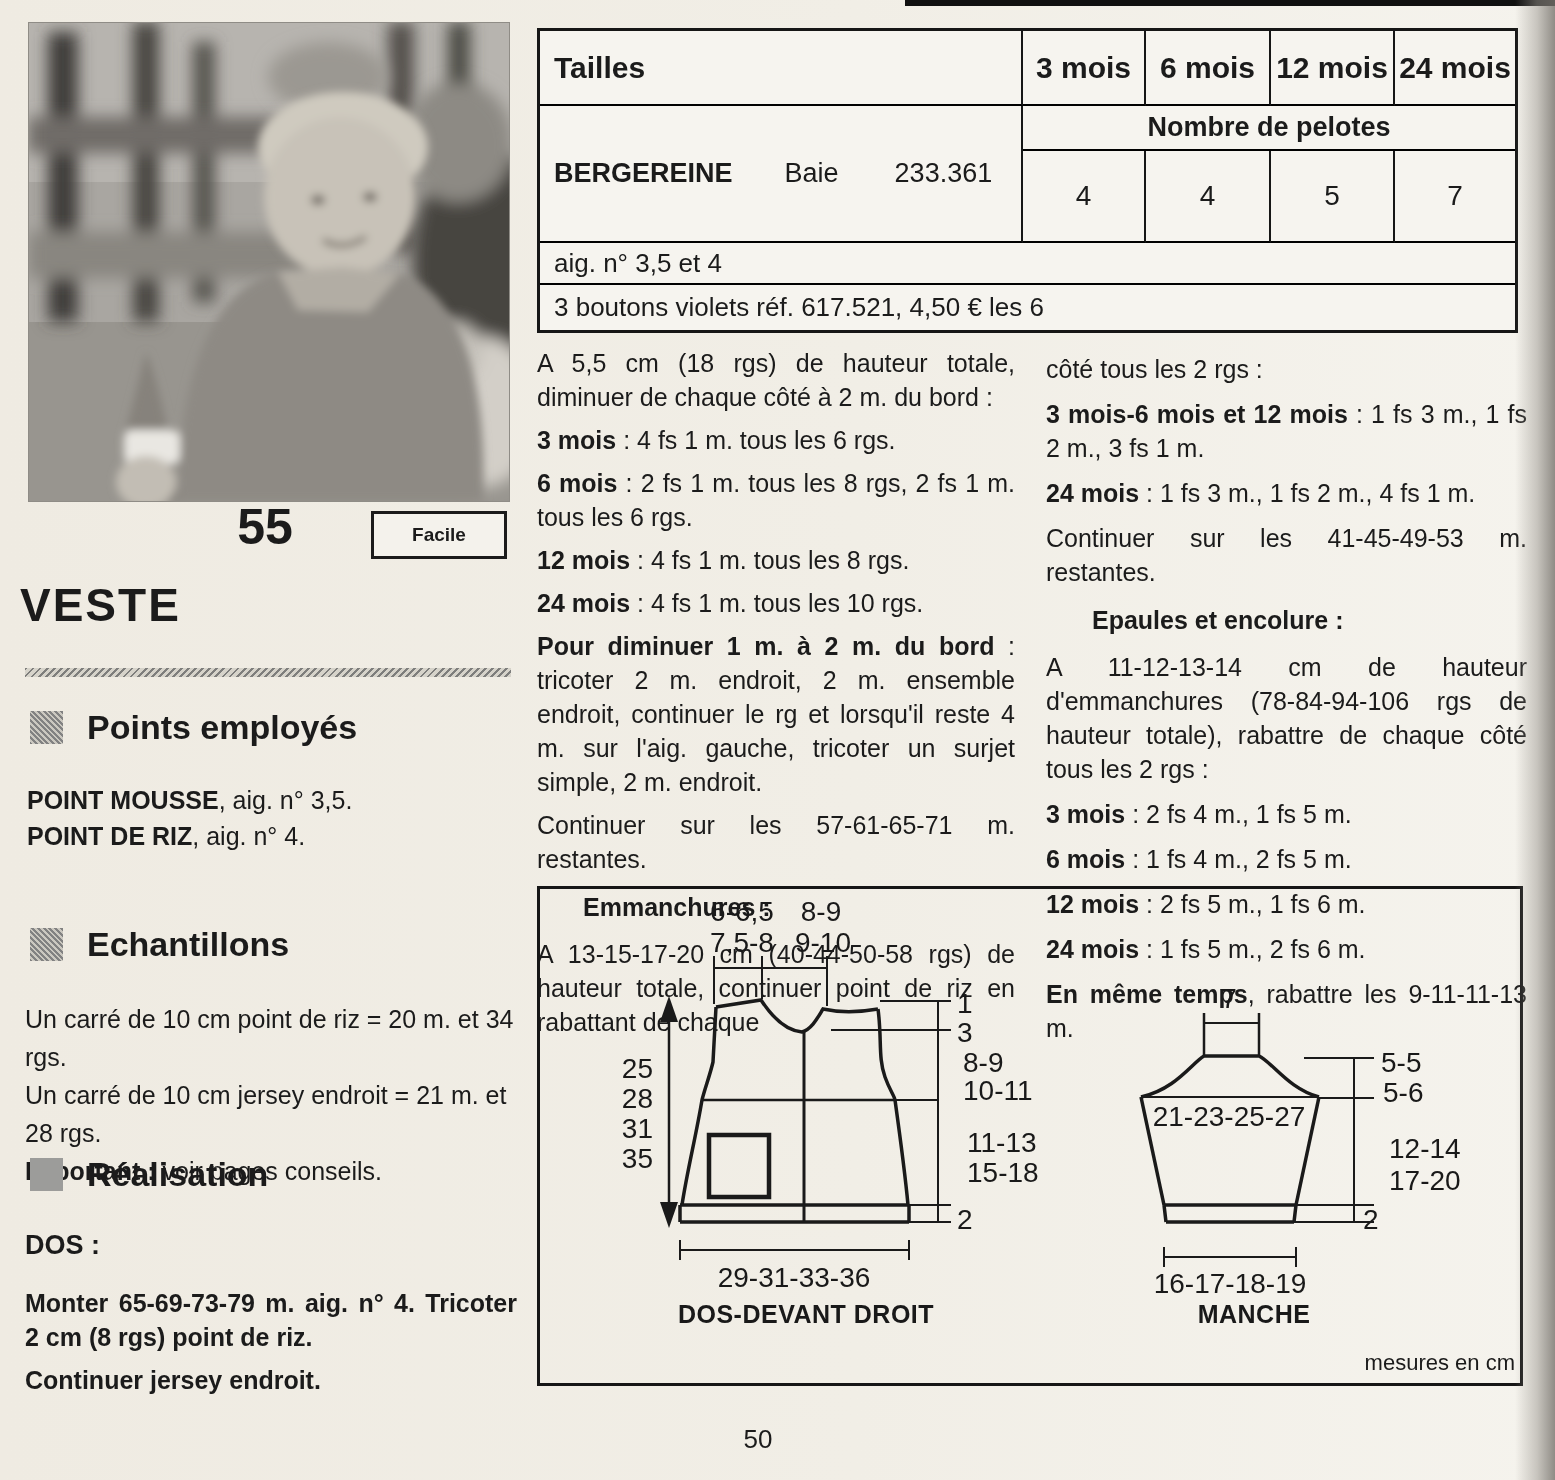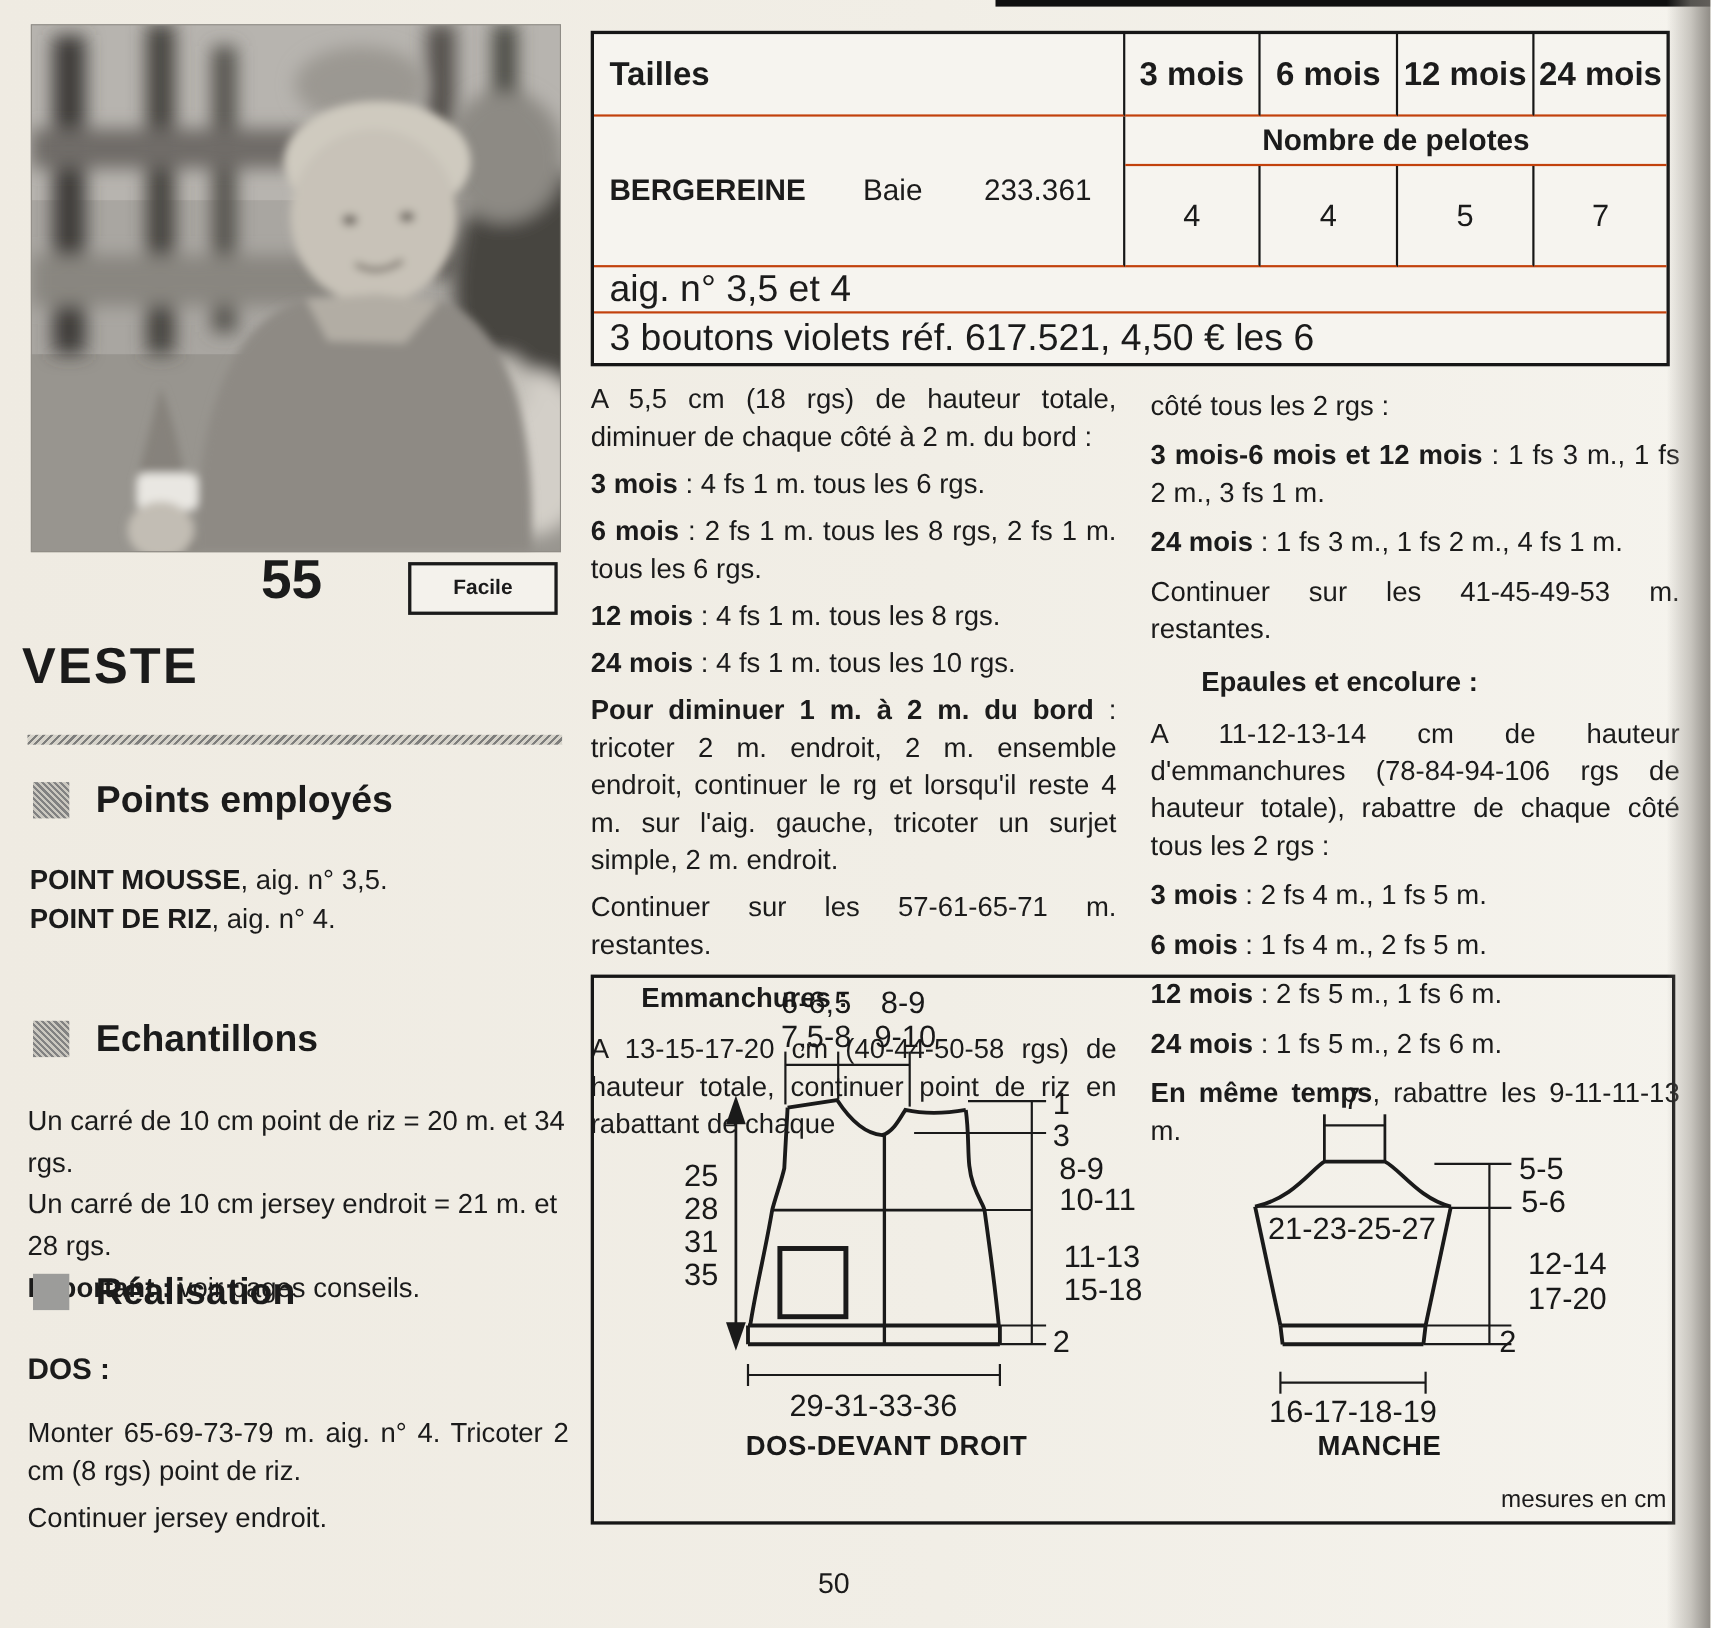--- a/index.html
+++ b/index.html
@@ -5,30 +5,30 @@
   html,body{margin:0;padding:0;background:#d8d5cf;}
   .page{position:relative;width:1555px;height:1480px;overflow:hidden;
         background:linear-gradient(90deg,#efebe2 0%,#f1eee6 55%,#f5f3ed 100%);
         font-family:"Liberation Sans",sans-serif;color:#1b1b1b;}
   .abs{position:absolute;}
   
   .ytable{position:absolute;left:537px;top:28px;display:grid;
           grid-template-columns:483px 123px 125px 124px 120px;
           grid-template-rows:75px 45px 92px 42px 45px;
           border:3px solid #161616;background:#f6f4ef;}
-  .ytable .cell{border-right:2px solid #161616;border-bottom:2px solid #c2410c;
+  .ytable .cell{border-right:2px solid #161616;border-bottom:2px solid #000000;
                 display:flex;align-items:center;justify-content:center;}
   .ytable .nbr{border-right:none;}
   .ytable .nbb{border-bottom:none;}
   .cell.h{font-weight:bold;font-size:30px;}
   .cell.leftpad{justify-content:flex-start;padding-left:14px;}
   .cell.sub{font-weight:bold;font-size:27px;grid-column:2/6;}
   .cell.big{grid-column:1;grid-row:2/4;font-size:27px;}
   .cell.val{font-size:28px;}
-  .cell.wide{grid-column:1/6;font-size:34px;}
+  .cell.wide{grid-column:1/6;font-size:26px;}
   .brand{font-weight:bold;}
   .yarncolor{margin-left:52px;}
   .yarnref{margin-left:56px;text-align:right;}
   
   .num{font-size:50px;font-weight:bold;text-align:center;}
   .badge{border:3px solid #1b1b1b;width:130px;height:42px;display:flex;align-items:center;
          justify-content:center;font-weight:bold;font-size:19px;background:#f4f2ec;}
   .title{font-size:46px;font-weight:bold;letter-spacing:2px;}
   .divider{height:9px;background:repeating-linear-gradient(135deg,#7e7e7c 0 2px,#d6d3ca 2px 5px);}
   .sec{display:flex;align-items:center;gap:24px;}
@@ -148,21 +148,21 @@
     <p><span class="lead"></span><span>Un carré de 10 cm point de riz = 20 m. et 34 rgs.</span></p>
     <p><span class="lead"></span><span>Un carré de 10 cm jersey endroit = 21 m. et 28 rgs.</span></p>
     <p><span class="lead">Important :</span><span> voir pages conseils.</span></p>
   </div>
 
   <div class="abs sec" style="left:30px;top:1155px;">
     <span class="sq solid"></span>
     <h2>Réalisation</h2>
   </div>
   <div class="abs doslabel" style="left:25px;top:1230px;">DOS :</div>
-  <div class="abs col" style="left:25px;top:1286px;width:492px;">
+  <div class="abs col" style="left:25px;top:1286px;width:492px;font-weight:bold;">
     <p><span class="lead"></span><span>Monter 65-69-73-79 m. aig. n° 4. Tricoter 2 cm (8 rgs) point de riz.</span></p>
     <p style="margin-top:8px;text-align:left"><span class="lead"></span><span>Continuer jersey endroit.</span></p>
   </div>
 
   <div class="abs col" style="left:537px;top:346px;width:478px;">
     <p><span class="lead"></span><span>A 5,5 cm (18 rgs) de hauteur totale, diminuer de chaque côté à 2 m. du bord :</span></p>
     <p><span class="lead">3 mois</span><span> : 4 fs 1 m. tous les 6 rgs.</span></p>
     <p><span class="lead">6 mois</span><span> : 2 fs 1 m. tous les 8 rgs, 2 fs 1 m. tous les 6 rgs.</span></p>
     <p><span class="lead">12 mois</span><span> : 4 fs 1 m. tous les 8 rgs.</span></p>
     <p><span class="lead">24 mois</span><span> : 4 fs 1 m. tous les 10 rgs.</span></p>

